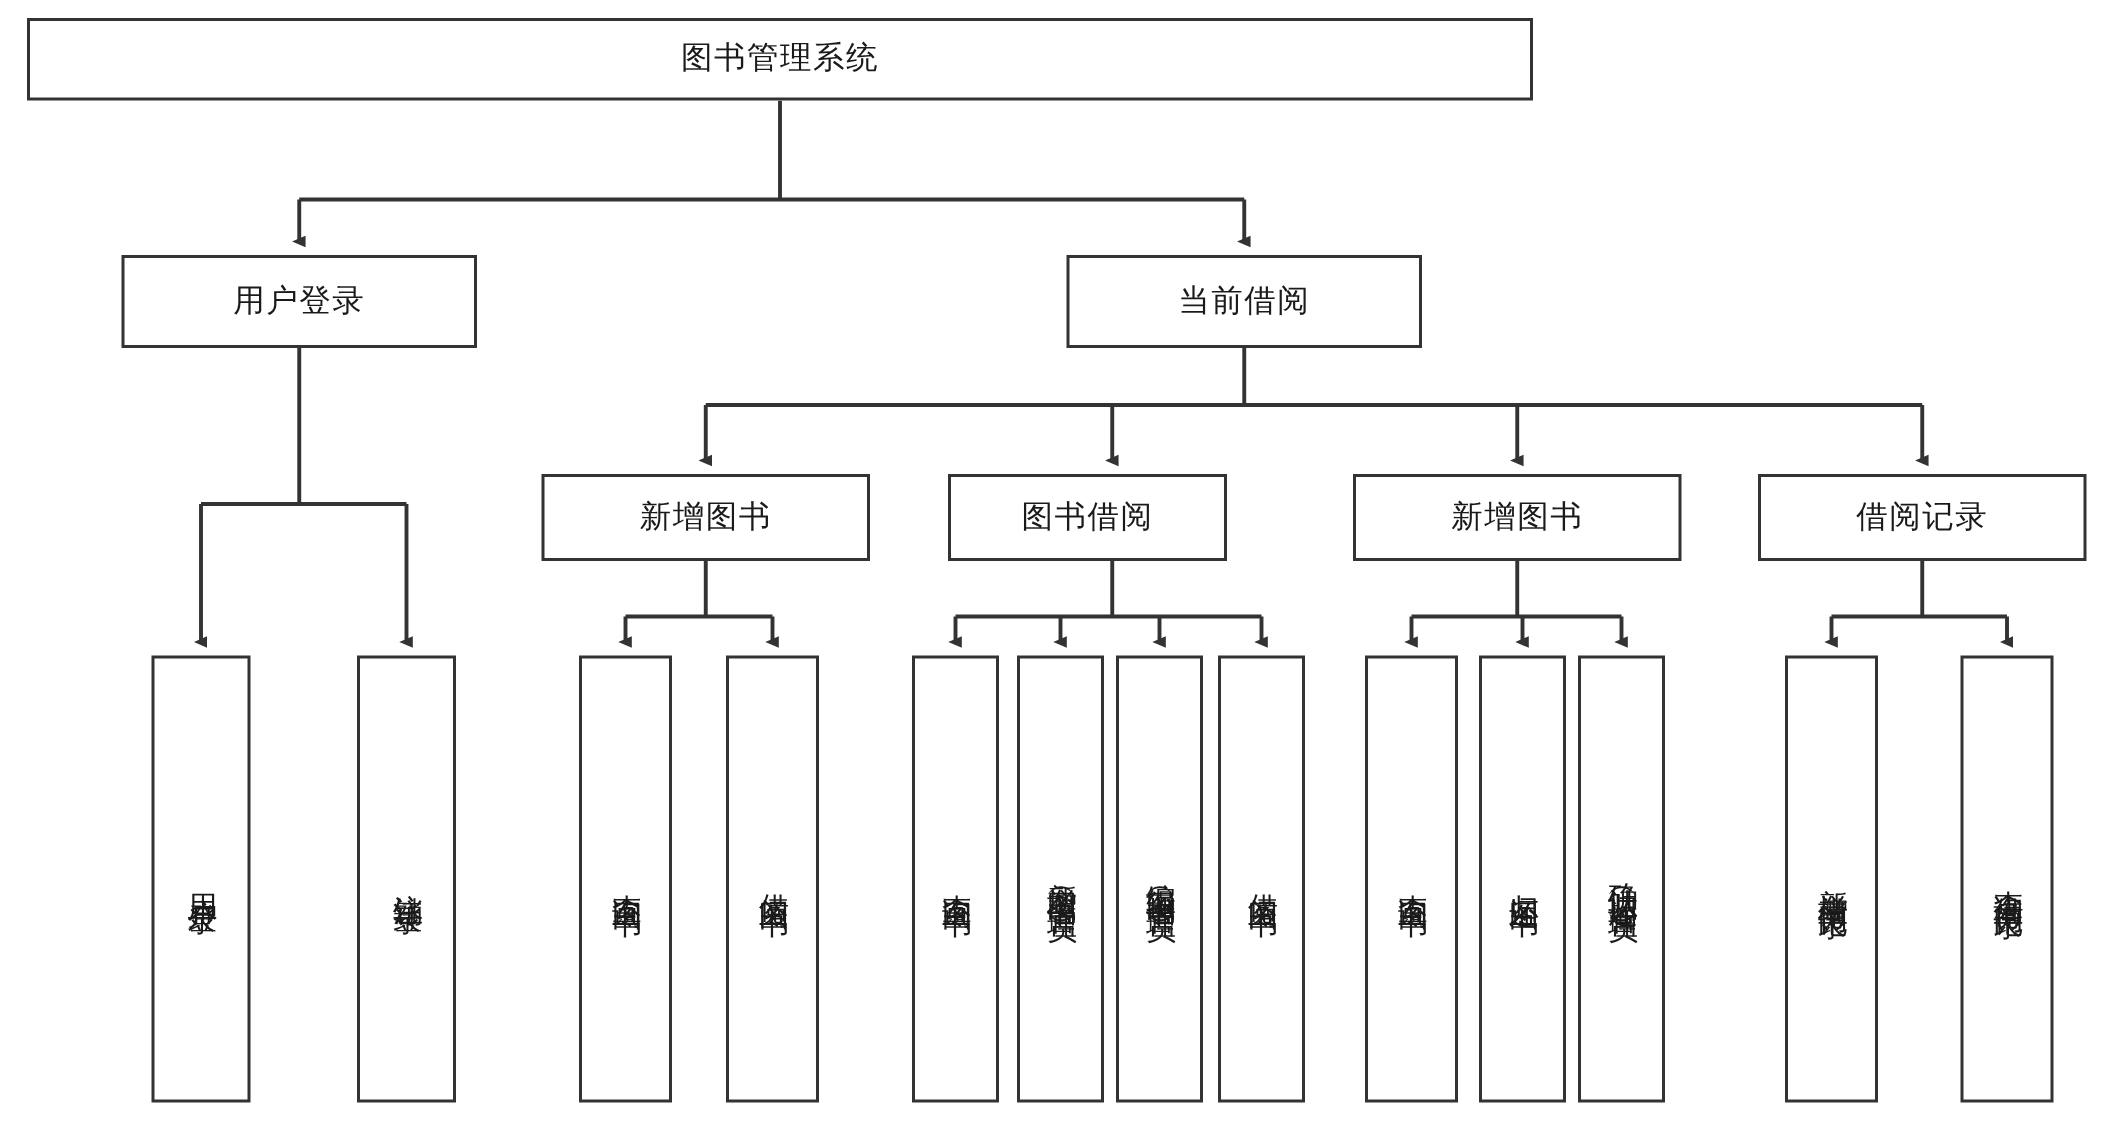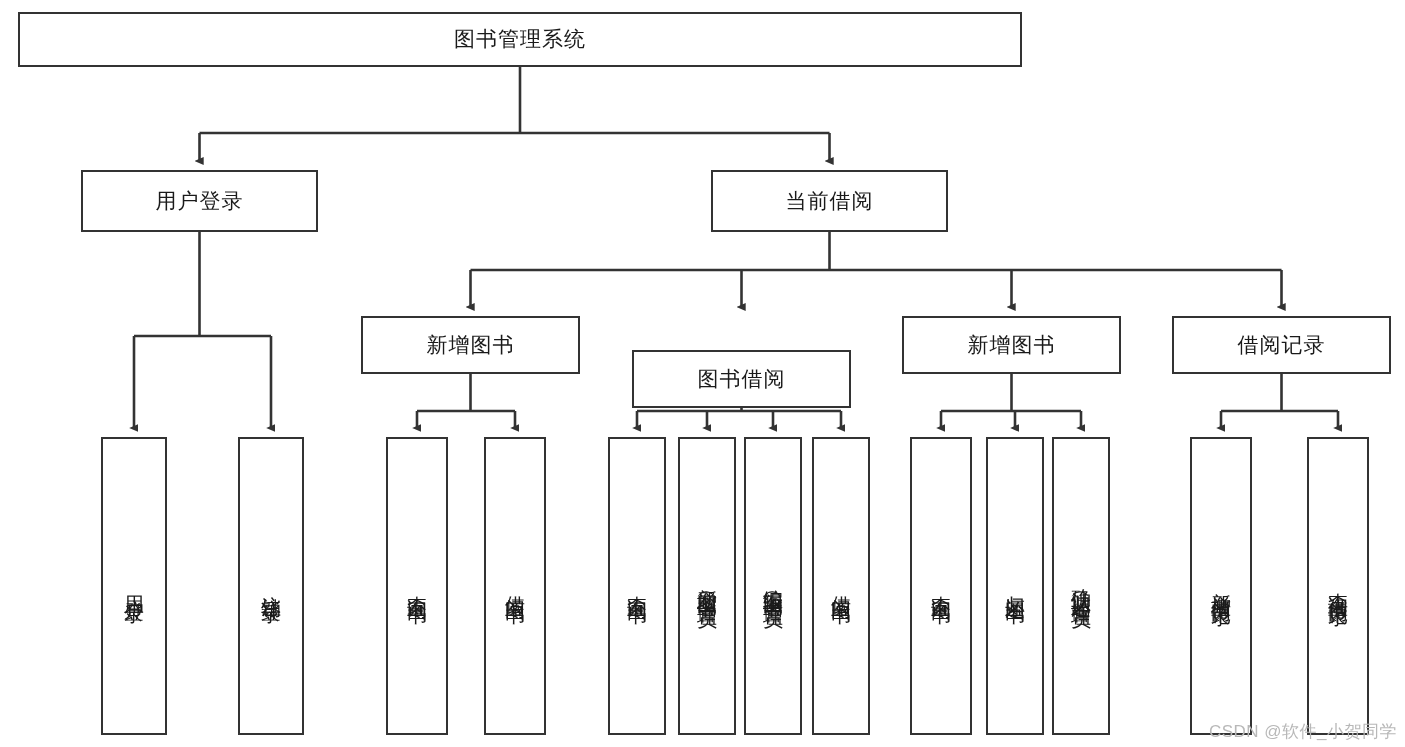--- a/index.html
+++ b/index.html
@@ -120,21 +120,21 @@
       </div>
       <div class="node-box" style="left: 81px; top: 170px; width: 237px; height: 62px;">
         <div class="node-label">用户登录</div>
       </div>
       <div class="node-box" style="left: 711px; top: 170px; width: 237px; height: 62px;">
         <div class="node-label">当前借阅</div>
       </div>
       <div class="node-box" style="left: 361px; top: 316px; width: 219px; height: 58px;">
         <div class="node-label">新增图书</div>
       </div>
-      <div class="node-box" style="left: 632px; top: 316px; width: 219px; height: 58px; margin-top: 34px;">
+      <div class="node-box" style="left: 632px; top: 316px; width: 186px; height: 58px;">
         <div class="node-label">图书借阅</div>
       </div>
       <div class="node-box" style="left: 902px; top: 316px; width: 219px; height: 58px;">
         <div class="node-label">新增图书</div>
       </div>
       <div class="node-box" style="left: 1172px; top: 316px; width: 219px; height: 58px; padding-left: 37px;">
         <div class="node-label">借阅记录</div>
       </div>
       <div class="node-box vertical" style="left: 101px; top: 437px; width: 66px; height: 298px;">
         <div class="node-label">用户登录</div>
@@ -169,14 +169,13 @@
       <div class="node-box vertical" style="left: 1052px; top: 437px; width: 58px; height: 298px;">
         <div class="node-label">确认归还（管理员）</div>
       </div>
       <div class="node-box vertical" style="left: 1190px; top: 437px; width: 62px; height: 298px;">
         <div class="node-label">新增借阅记录</div>
       </div>
       <div class="node-box vertical" style="left: 1307px; top: 437px; width: 62px; height: 298px;">
         <div class="node-label">查询借阅记录</div>
       </div>
     </div>
-  <div class="watermark">CSDN @软件_小贺同学</div>
 </div>
 
 </body></html>

